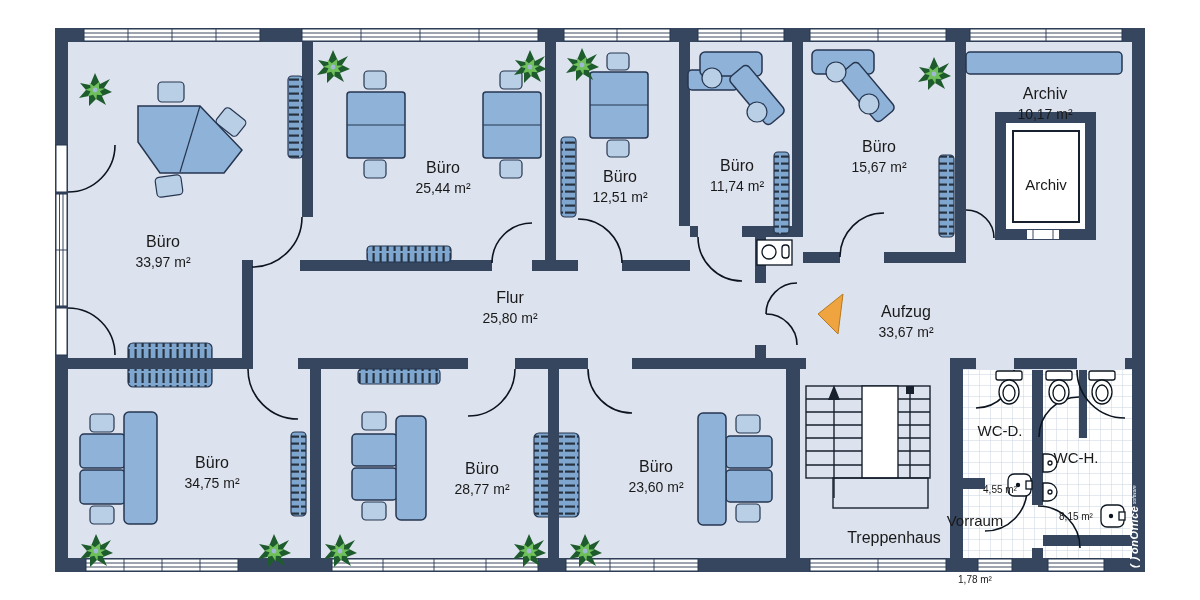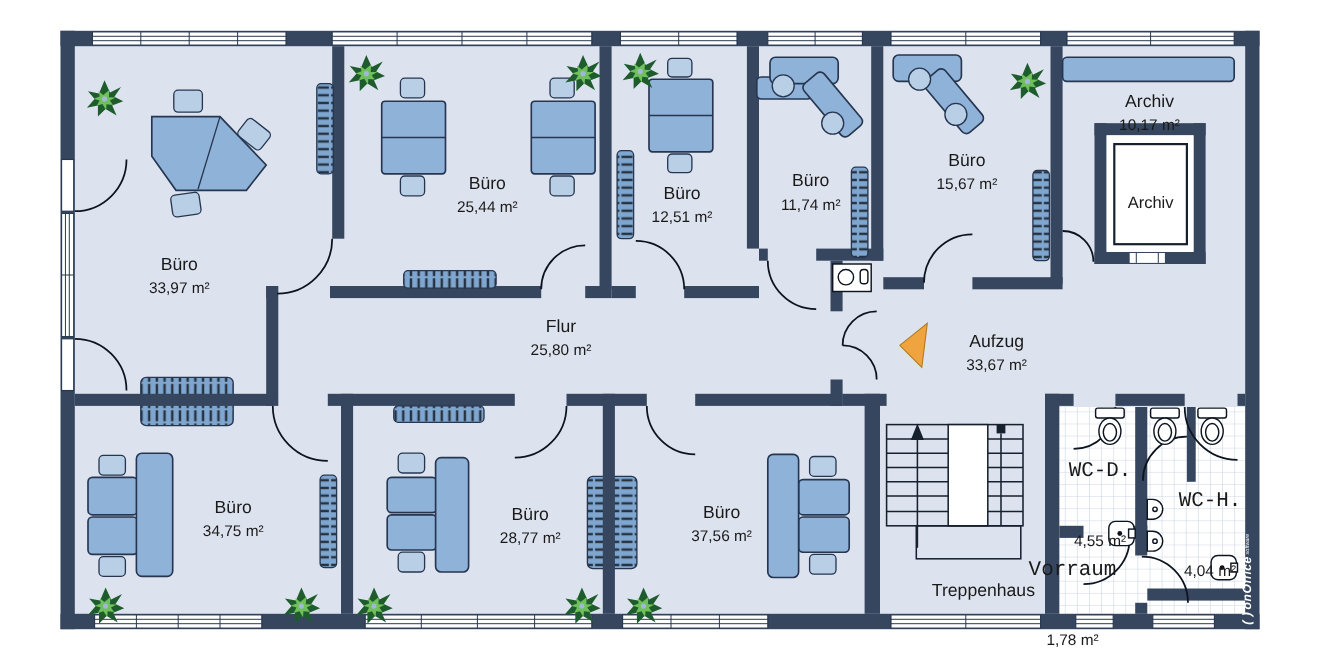--- a/index.html
+++ b/index.html
@@ -19,22 +19,22 @@
   .chair{fill:var(--furniture_light);stroke:var(--outline);stroke-width:1.2;}
   .shelf{stroke:var(--outline);stroke-width:1.2;}
   .arc{fill:none;stroke:#0c141f;stroke-width:1.6;}
   .fix{fill:#ffffff;stroke:#0c141f;stroke-width:1.3;}
   .st{stroke:#17212e;stroke-width:1.4;fill:none;}
   .stfill{fill:#17212e;}
   .room-label{position:absolute;transform:translate(-50%,-50%);text-align:center;
               color:var(--label);line-height:1.3;white-space:nowrap;}
   .rname{font-size:16px;margin-top:16px;}
   .rarea{font-size:14px;}
-  .sm .rname{font-size:19px;font-family:Liberation Mono, monospace;}
-  .sm .rarea{font-size:14px;margin-top:42px;}
+  .sm .rname{font-size:15px;}
+  .sm .rarea{font-size:10px;margin-top:42px;}
   .aufzug .rname{font-size:15px;}
   .watermark{position:absolute;left:1128px;top:420px;height:148px;color:#fff;
              writing-mode:vertical-rl;transform:rotate(180deg);font-style:italic;
              font-weight:bold;font-size:11px;letter-spacing:.5px;display:flex;
              align-items:center;gap:2px;}
   .wm-sub{font-size:5px;font-weight:normal;letter-spacing:0;}
 </style>
 </head>
 <body>
 
@@ -339,32 +339,32 @@
 <div class="room-label" style="left:212px;top:464px">
   <div class="rname">Büro</div>
       <div class="rarea">34,75 m²</div>
     </div>
 <div class="room-label" style="left:482px;top:470px">
   <div class="rname">Büro</div>
       <div class="rarea">28,77 m²</div>
     </div>
 <div class="room-label" style="left:656px;top:468px">
   <div class="rname">Büro</div>
-      <div class="rarea">37,56 m²</div>
+      <div class="rarea">23,60 m²</div>
     </div>
 <div class="room-label" style="left:894px;top:530px">
   <div class="rname">Treppenhaus</div>
     </div>
 <div class="room-label sm" style="left:1000px;top:450px">
   <div class="rname">WC-D.</div>
       <div class="rarea">4,55 m²</div>
     </div>
-<div class="room-label sm" style="left:1100px;top:477px">
+<div class="room-label sm" style="left:1076px;top:477px">
   <div class="rname">WC-H.</div>
-      <div class="rarea">4,04 m²</div>
+      <div class="rarea">8,15 m²</div>
     </div>
 <div class="room-label sm" style="left:975px;top:540px">
   <div class="rname">Vorraum</div>
       <div class="rarea">1,78 m²</div>
     </div>
 
 <div class="watermark">
   <span>( )</span>
       <span>onOffice</span>
       <span class="wm-sub">software</span>

